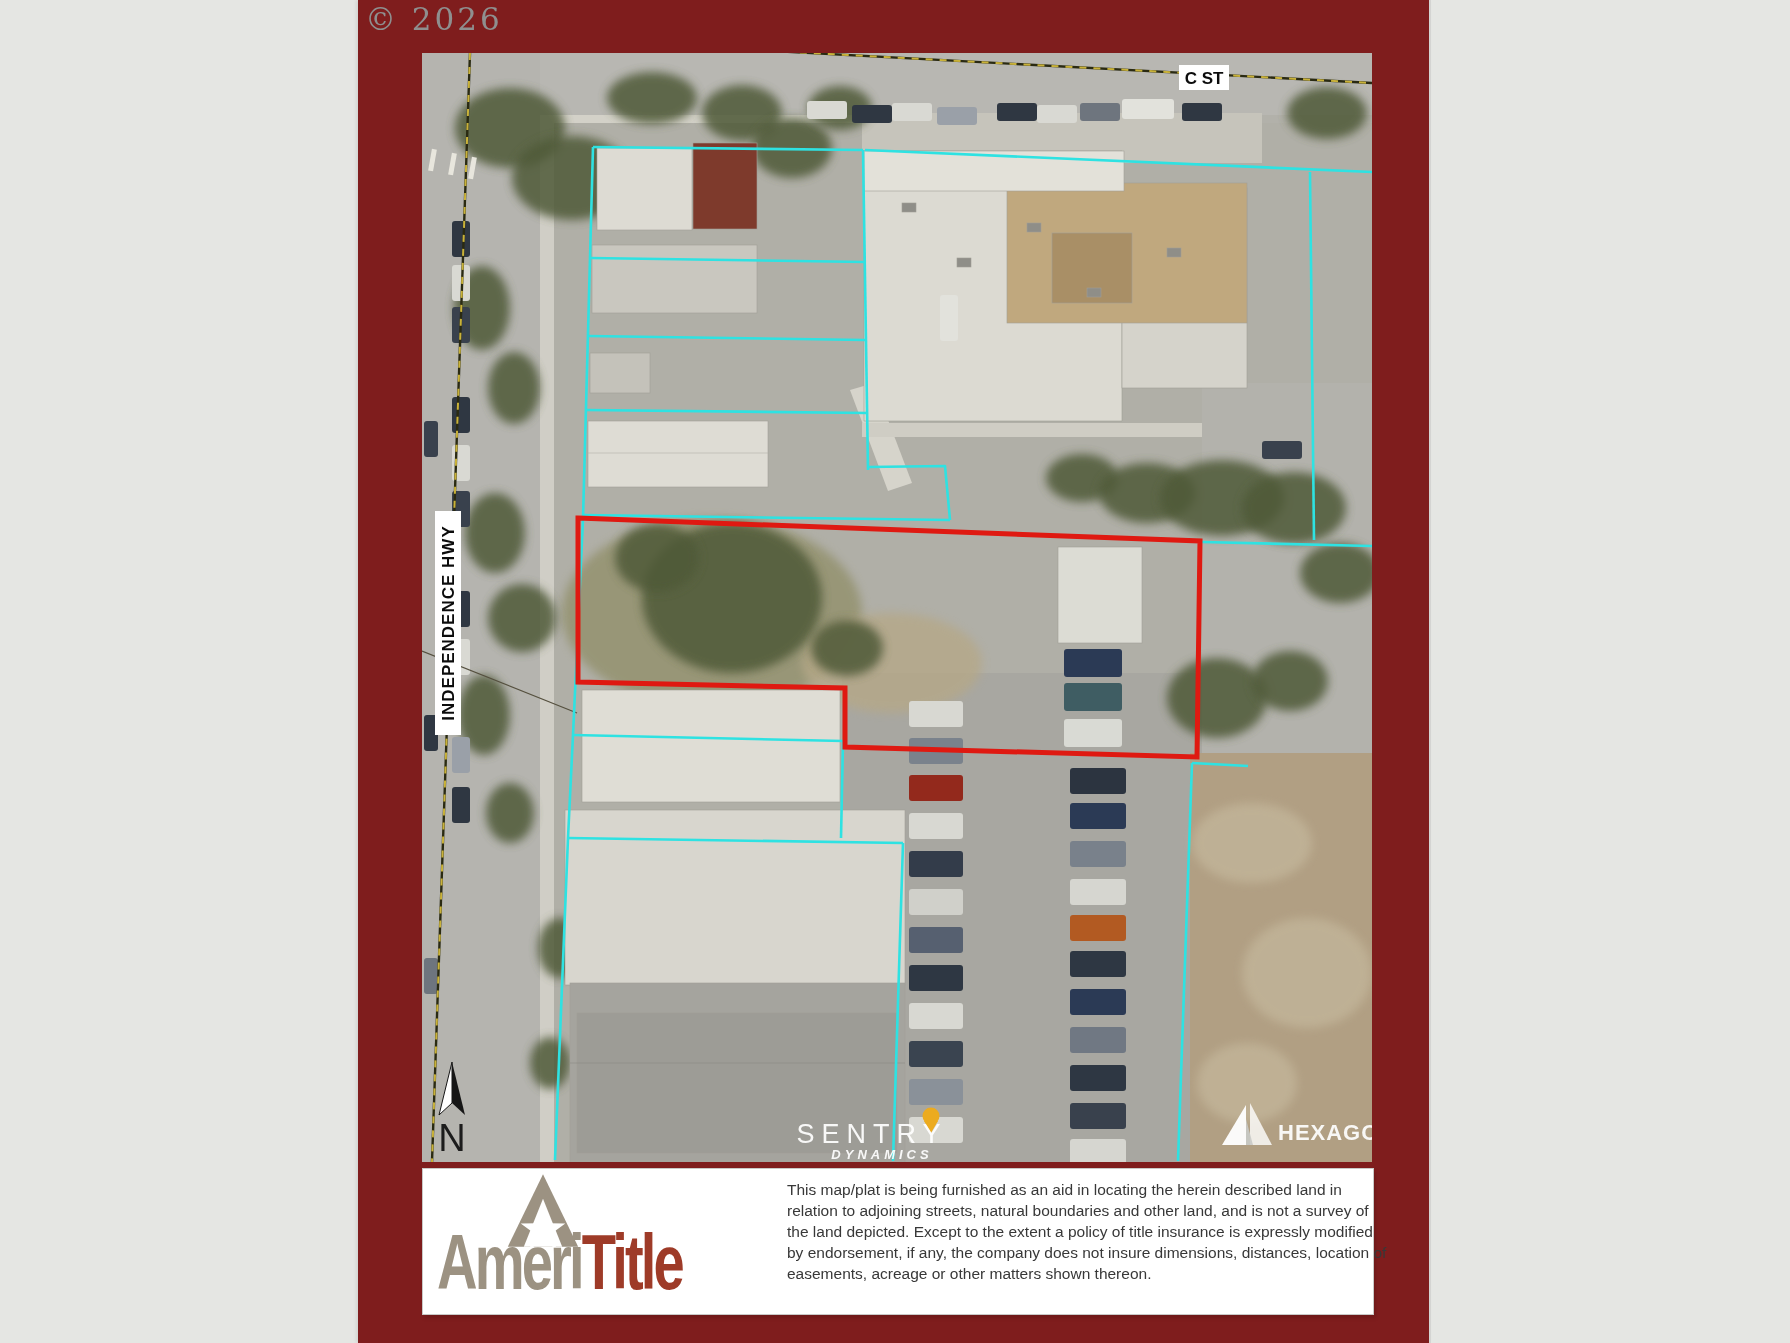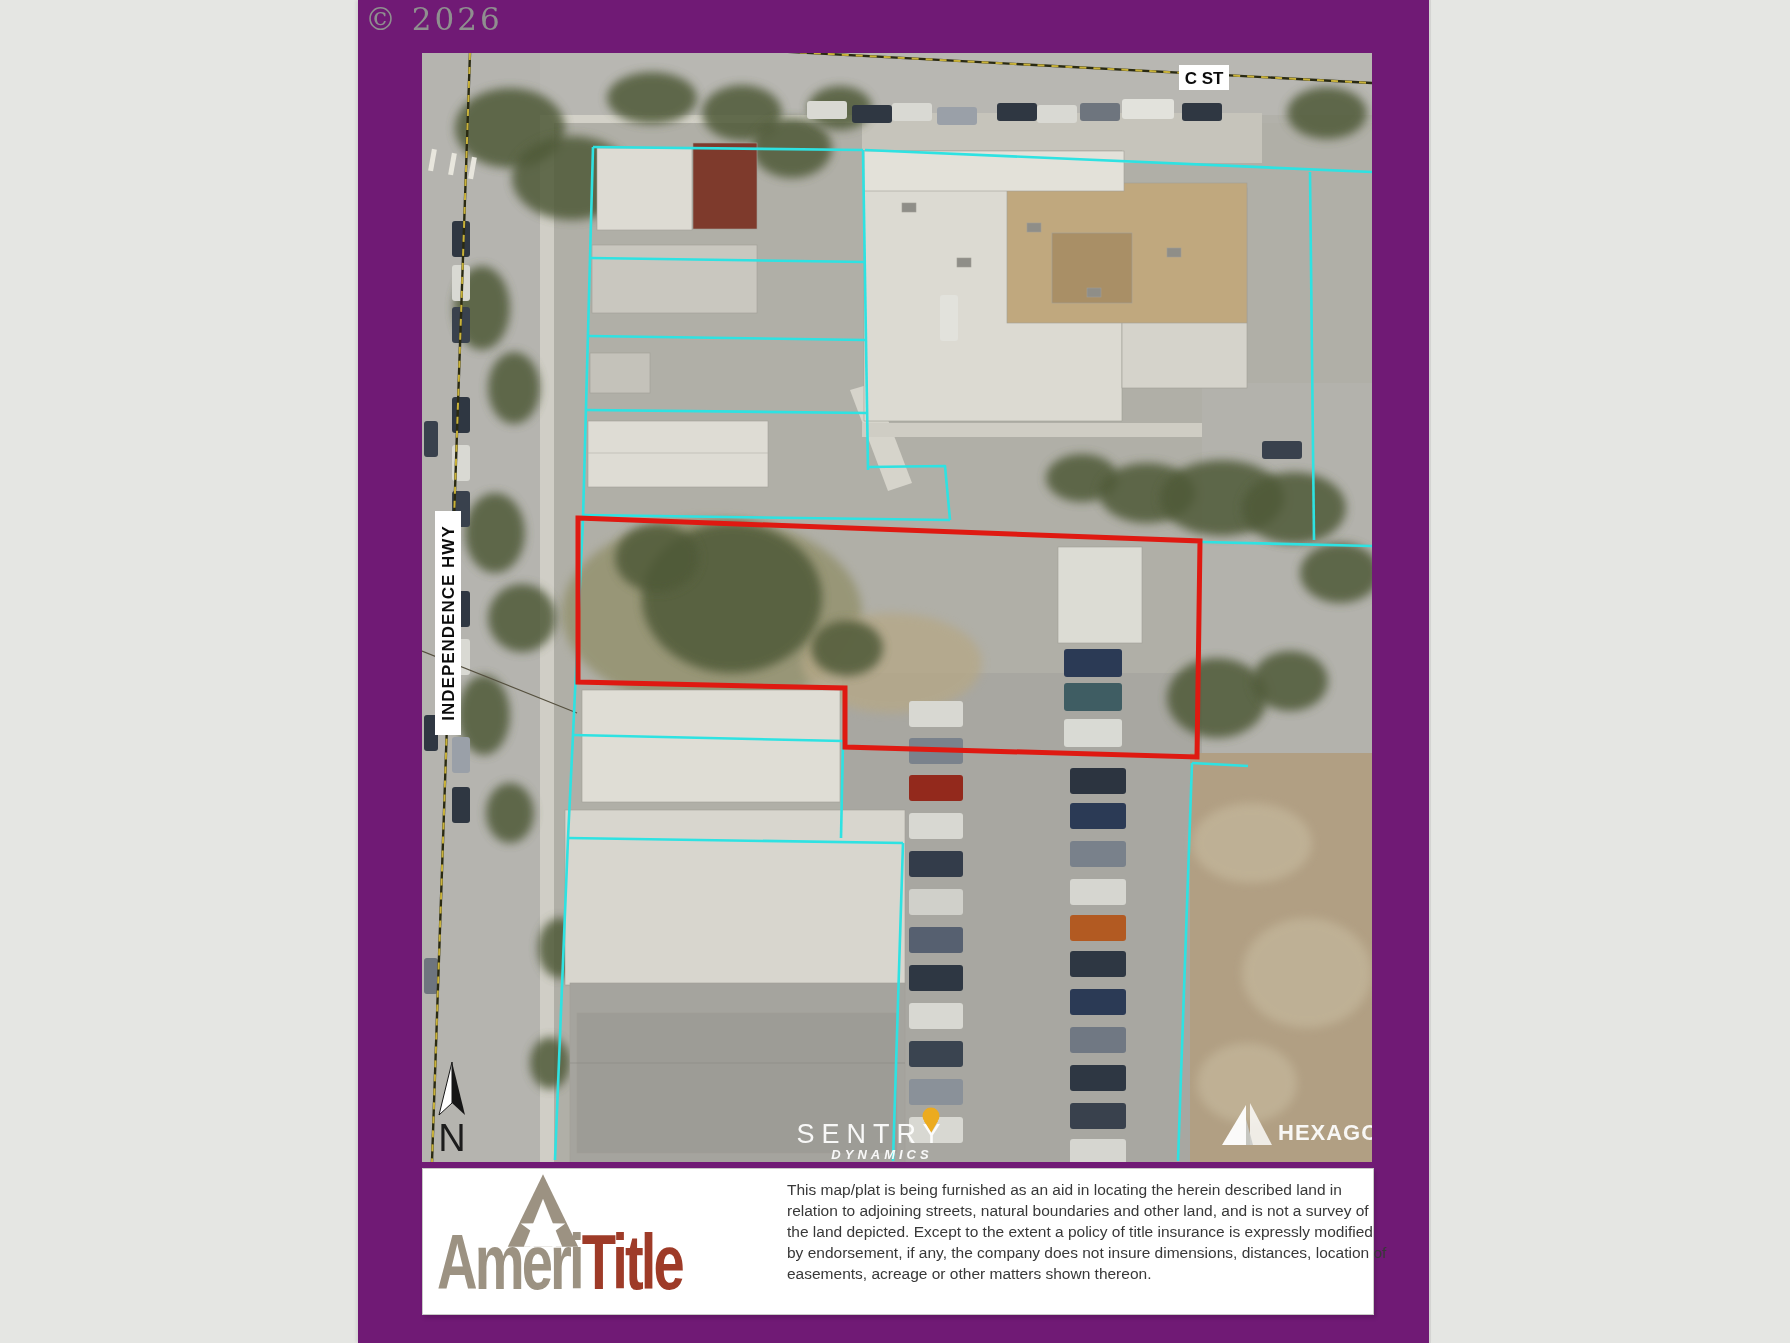--- a/index.html
+++ b/index.html
@@ -1,17 +1,17 @@
 <!DOCTYPE html>
 <html style="--cyan: #2ee2e2; --red: #df1911; --dash: #c9b23a; --taupe: #9c9282; --brick: #9e3b28; --pin: #ecab1f;"><head>
 <meta charset="utf-8">
 <style>
   html,body{margin:0;padding:0;background:#e5e6e3;width:1790px;height:1343px;overflow:hidden;
             font-family:"Liberation Sans",sans-serif;}
-  .page{position:absolute;left:358px;top:0;width:1071px;height:1343px;background:#701a75;
+  .page{position:absolute;left:358px;top:0;width:1071px;height:1343px;background:#7f1d1d;
         box-shadow:-2px 0 3px rgba(0,0,0,.08);border-right:2px solid #d4d4d2;}
   .copyright{position:absolute;left:7px;top:1px;font-family:"DejaVu Serif",serif;
              font-size:31px;color:#8f8f8f;letter-spacing:3px;}
   .map{position:absolute;left:64px;top:53px;width:950px;height:1109px;background:#b2b1aa;border-radius:24px;}
   .map svg{display:block;width:950px;height:1109px;}
   .panel{position:absolute;left:64px;top:1168px;width:950px;height:145px;background:#ffffff;
          border:1px solid #c9c9c7;box-shadow:2px 3px 4px rgba(0,0,0,.14);}
   .monogram{position:absolute;left:77px;top:2px;width:86px;height:80px;}
   .wordmark{position:absolute;left:14px;top:54px;font-size:78px;font-weight:bold;line-height:1;
             letter-spacing:-4px;transform:scaleX(.72);transform-origin:0 0;white-space:nowrap;}

